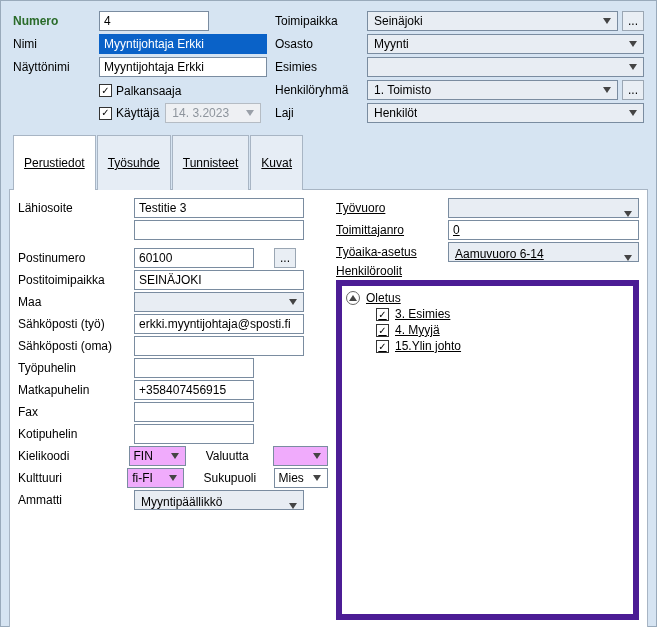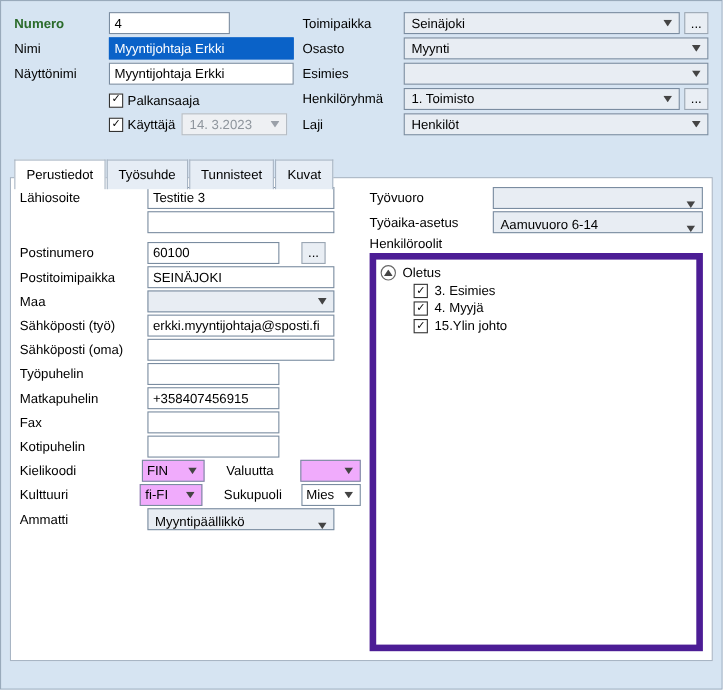--- a/index.html
+++ b/index.html
@@ -36,30 +36,30 @@
     width: 13px; height: 13px; border: 1px solid #333; background: #fff;
     display: flex; align-items: center; justify-content: center; font-size: 10px; line-height: 1;
   }
   .date-disabled {
     width: 96px; height: 20px; border: 1px solid #b5bcc4; background: #eef0f3;
     display: flex; align-items: center; justify-content: space-between; color: #8e959d;
     padding: 0 3px 0 6px;
   }
   .tabs { display: flex; align-items: flex-end; margin-top: 6px; padding-left: 6px; }
   .tab {
-    padding: 6px 10px; border: 1px solid #a8b5c4; border-bottom: none;
-    background: #e6edf5; margin-right: 1px; position: relative; top: 11px; cursor: default;
+    padding: 20px 10px; border: 1px solid #a8b5c4; border-bottom: none;
+    background: #e6edf5; margin-right: 1px; position: relative; top: 1px; cursor: default; text-decoration: underline;
   }
   .tab.active { background: #fff; border-color: #a8b5c4; z-index: 2; }
   .tab-body {
     border: 1px solid #a8b5c4; background: #fff; height: 440px; margin: 0 2px 2px 2px;
     padding: 8px; display: flex; gap: 8px;
   }
   .pane-left { width: 310px; }
-  .pane-right { flex: 1; display:flex; flex-direction:column; }
+  .pane-right { flex: 1; display:flex; flex-direction:column;text-decoration:underline; }
   .frow { display: flex; align-items: center; margin-bottom: 2px; gap: 20px; }
   .flabel { width: 96px; }
   .finput { width: 170px; height: 20px; border: 1px solid #7a8ca0; background: #fff; padding: 1px 4px; outline:none; }
   .finput.blank { background: #fff; }
   .smallsel { width: 60px; height: 20px; border: 1px solid #7a8ca0; background:#f0abfc; display:flex; align-items:center; justify-content:space-between; padding:0 3px 0 4px; }
   .smallsel.w52 { width: 58px; }
   .smallsel.white{background:#fff;}
   .tree {
     flex:1; border: 6px solid #4c1d95; background:#fff; padding:4px; overflow:auto;
   }
@@ -307,20 +307,24 @@
         <div class="rsel blank">
           <span></span>
           <span class="chev">
               <svg viewBox="0 0 8 6">
                 <path d="M0 0 L8 0 L4 6 Z" fill="#444"></path>
               </svg>
             </span>
         </div>
       </div>
       <div class="frow">
+        <div style="width:92px">Toimittajanro</div>
+        <input class="rinput" value="0" style="">
+      </div>
+      <div class="frow">
         <div style="width:92px">Työaika-asetus</div>
         <div class="rsel">
           <span>Aamuvuoro 6-14</span>
           <span class="chev">
               <svg viewBox="0 0 8 6">
                 <path d="M0 0 L8 0 L4 6 Z" fill="#444"></path>
               </svg>
             </span>
         </div>
       </div>

